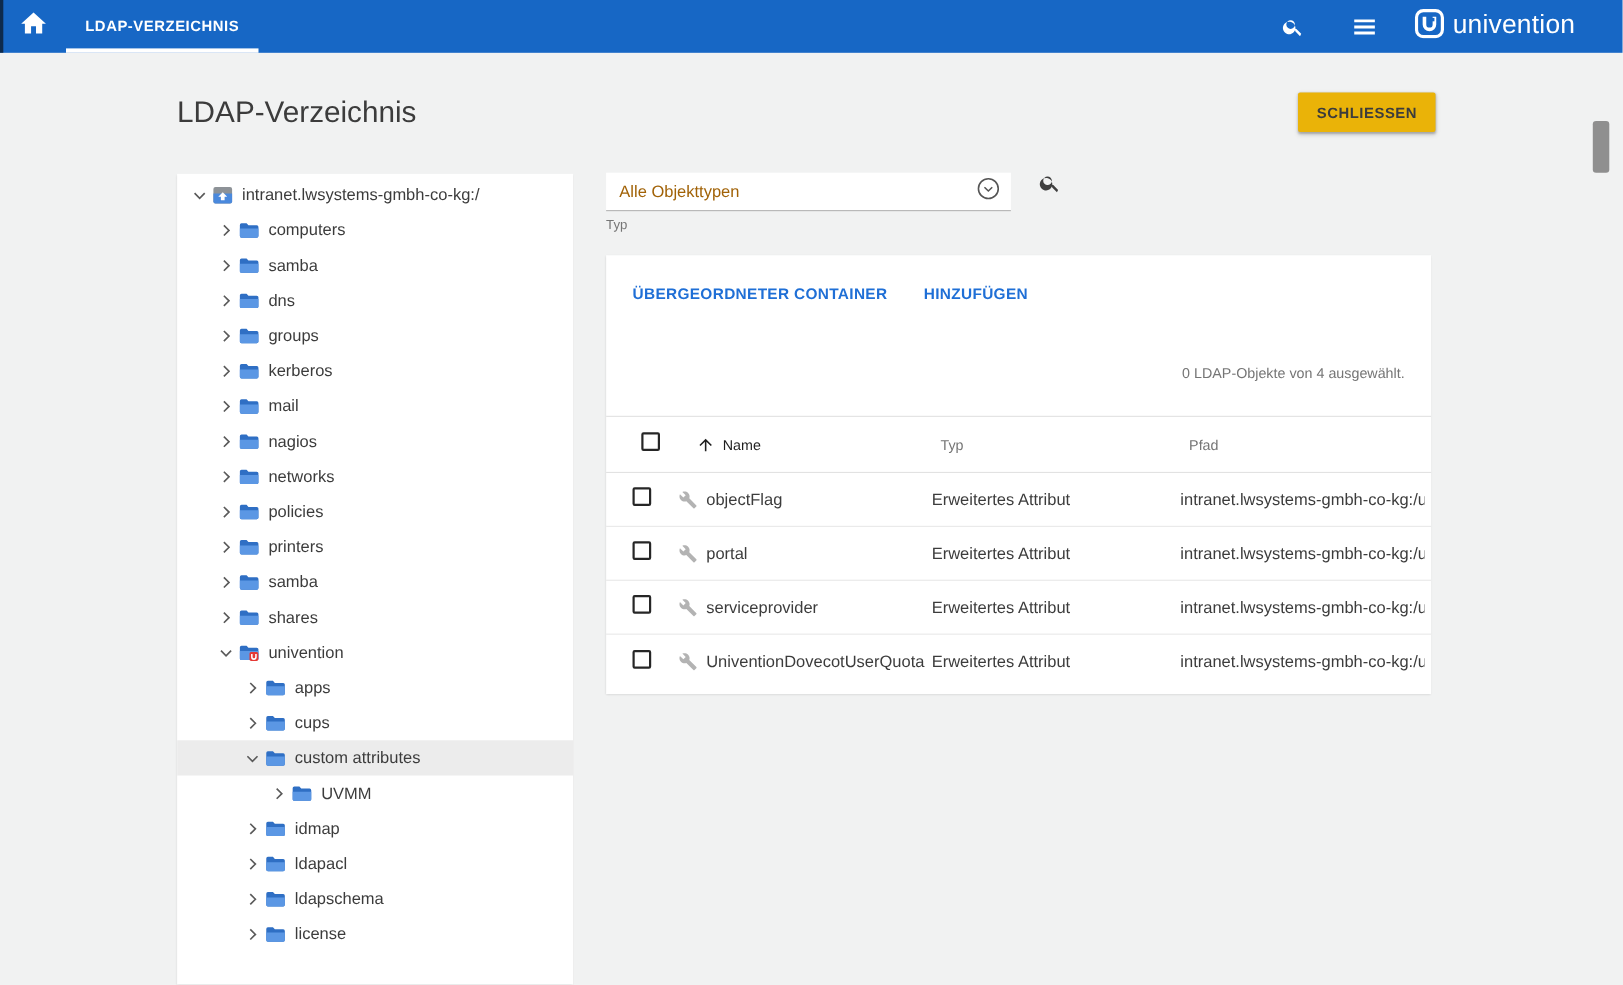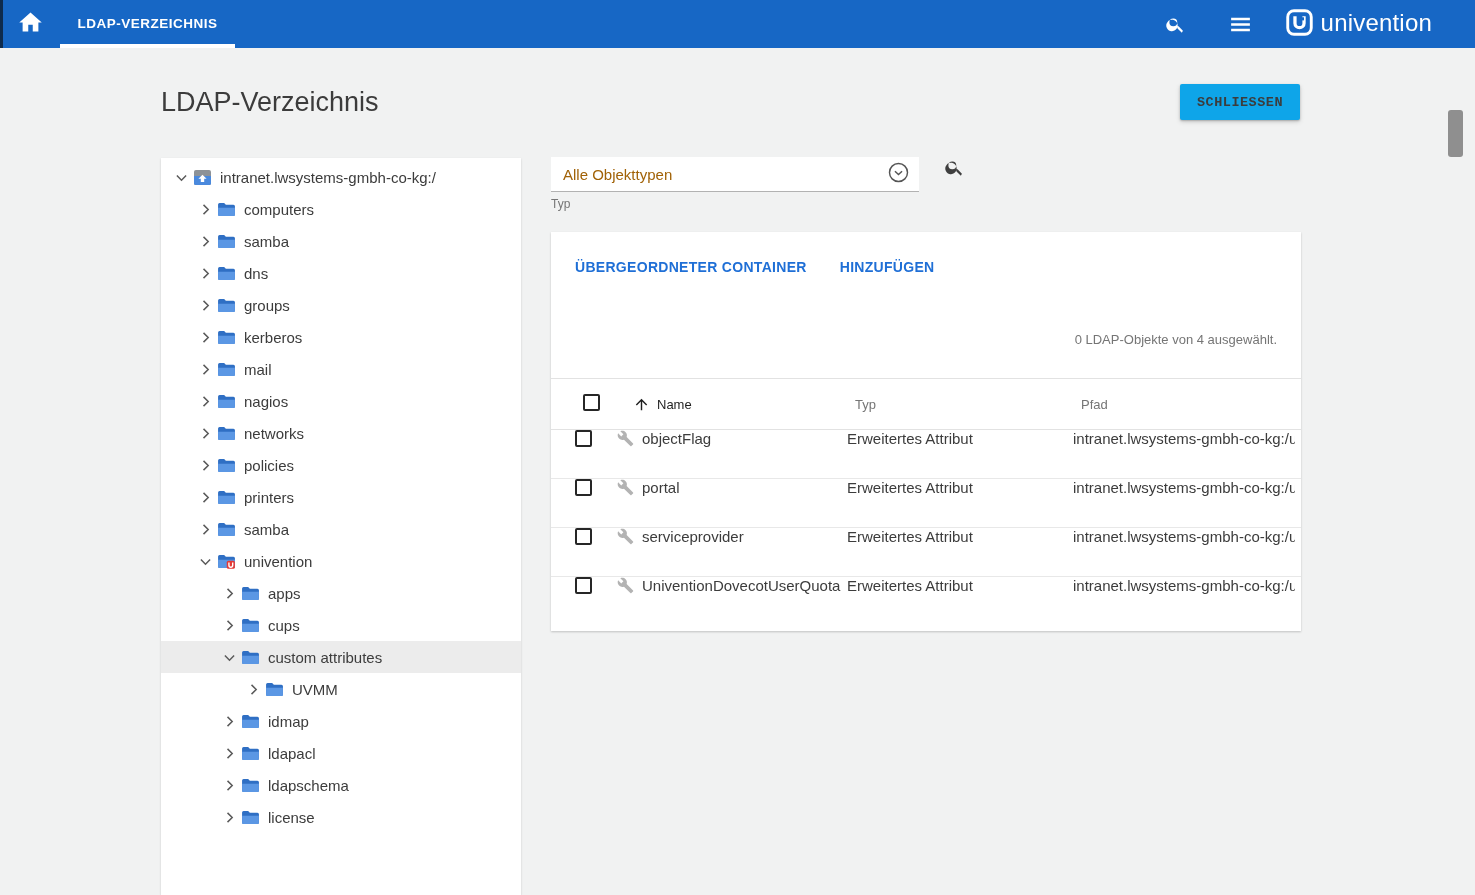--- a/index.html
+++ b/index.html
@@ -25,23 +25,23 @@
   .topbar-right { margin-left:auto; display:flex; align-items:center; padding-right:43px; }
   .tb-icon { display:flex; align-items:center; justify-content:center; cursor:pointer; }
   .tb-search { margin-right:42px; }
   .tb-menu { margin-right:33px; }
   .brand { display:flex; align-items:center; gap:8px; color:#fff; }
   .brand-text { font-size:24px; font-weight:500; letter-spacing:.2px; line-height:1; padding-bottom:2px; }
   
   .page-title { position:absolute; left:161px; top:87px; font-size:27px; color:#3c3c3c; }
   .close-btn {
     position:absolute; left:1180px; top:84px; height:36px; padding:0 17px;
-    background:#0ea5e9; border:none; border-radius:2px; cursor:pointer;
+    background:#eab308; border:none; border-radius:2px; cursor:pointer;
     box-shadow:0 1px 2px rgba(0,0,0,.22), 0 2px 5px rgba(0,0,0,.14);
-    font-family:Liberation Mono, monospace; font-size:13.5px; font-weight:700; letter-spacing:.5px; color:#3c3c3c;
+    font-family:Liberation Sans, sans-serif; font-size:13.5px; font-weight:700; letter-spacing:.5px; color:#3c3c3c;
   }
   .scroll-thumb {
     position:absolute; left:1448px; top:110px; width:15px; height:47px;
     background:#8f8f8f; border-radius:3px; cursor:pointer;
   }
   
   .tree-panel {
     position:absolute; left:161px; top:158px; width:360px; height:737px;
     background:#fff; box-shadow:0 1px 2px rgba(0,0,0,.16);
     padding-top:3px; overflow:hidden;
@@ -71,21 +71,21 @@
     background:none; border:none; padding:0; cursor:pointer; font-family:inherit;
     color:#1f6fd6; font-size:14px; font-weight:700; letter-spacing:.3px; line-height:17px;
   }
   .count { margin-top:56px; padding-right:24px; text-align:right; font-size:13px; color:#757575; line-height:15px; }
   .thead {
     margin-top:31px; height:52px; display:flex; align-items:center;
     border-top:1px solid #e2e2e2; border-bottom:1px solid #e2e2e2;
     padding:0 6px 0 32px;
   }
   .trow {
-    height:49px; display:flex; align-items:flex-start;
+    height:49px; display:flex; align-items:center;
     border-bottom:1px solid #e8e8e8; padding:0 6px 0 24px; cursor:pointer;
   }
   .trow:last-child { border-bottom:none; }
   .c1 { width:42px; flex:none; }
   .c2 { width:230px; flex:none; display:flex; align-items:center; }
   .c3 { width:226px; flex:none; }
   .c4 { flex:1; overflow:hidden; white-space:nowrap; }
   .checkbox { width:17px; height:17px; border:2px solid #262626; border-radius:2px; background:#fff; display:inline-block; cursor:pointer; }
   .sort-icon { margin-left:8px; margin-right:7px; display:flex; }
   .hname { font-size:13px; color:#1f1f1f; }
@@ -298,20 +298,34 @@
           <path d="M9.2 5.5l6.6 6.5-6.6 6.5" fill="none" stroke="#5a5a5a" stroke-width="2.1"></path>
         </svg>
       </span>
       <span class="nicon">
         <svg viewBox="0 0 20 16" width="19" height="15">
           <path d="M1 2.6A1.6 1.6 0 0 1 2.6 1h4.9l1.8 2h8.1A1.6 1.6 0 0 1 19 4.6v8.8a1.6 1.6 0 0 1-1.6 1.6H2.6A1.6 1.6 0 0 1 1 13.4z" fill="#2f6fc4"></path>
           <path d="M1 6.2h18v7.2a1.6 1.6 0 0 1-1.6 1.6H2.6A1.6 1.6 0 0 1 1 13.4z" fill="#5b97e4"></path>
         </svg>
       </span>
       <span class="tlabel">samba</span>
+    </div>
+    <div class="tree-row" style="padding-left: 32px;">
+      <span class="chev">
+        <svg viewBox="0 0 24 24" width="17" height="17">
+          <path d="M9.2 5.5l6.6 6.5-6.6 6.5" fill="none" stroke="#5a5a5a" stroke-width="2.1"></path>
+        </svg>
+      </span>
+      <span class="nicon">
+        <svg viewBox="0 0 20 16" width="19" height="15">
+          <path d="M1 2.6A1.6 1.6 0 0 1 2.6 1h4.9l1.8 2h8.1A1.6 1.6 0 0 1 19 4.6v8.8a1.6 1.6 0 0 1-1.6 1.6H2.6A1.6 1.6 0 0 1 1 13.4z" fill="#2f6fc4"></path>
+          <path d="M1 6.2h18v7.2a1.6 1.6 0 0 1-1.6 1.6H2.6A1.6 1.6 0 0 1 1 13.4z" fill="#5b97e4"></path>
+        </svg>
+      </span>
+      <span class="tlabel">shares</span>
     </div>
     <div class="tree-row" style="padding-left: 32px;">
       <span class="chev">
         <svg viewBox="0 0 24 24" width="17" height="17">
           <path d="M5.5 9.2l6.5 6.6 6.5-6.6" fill="none" stroke="#5a5a5a" stroke-width="2.1"></path>
         </svg>
       </span>
       <span class="nicon">
         <svg viewBox="0 0 20 16" width="19" height="15">
           <path d="M1 2.6A1.6 1.6 0 0 1 2.6 1h4.9l1.8 2h8.1A1.6 1.6 0 0 1 19 4.6v8.8a1.6 1.6 0 0 1-1.6 1.6H2.6A1.6 1.6 0 0 1 1 13.4z" fill="#2f6fc4"></path>

